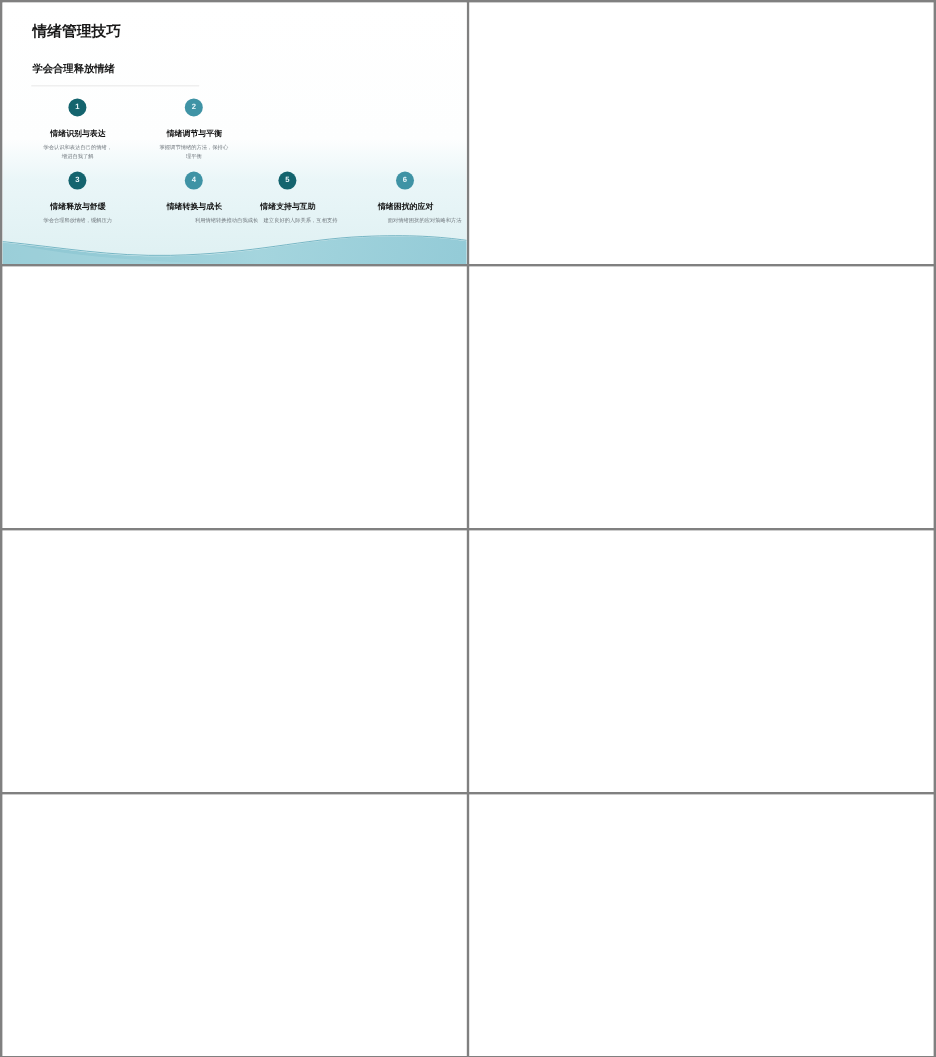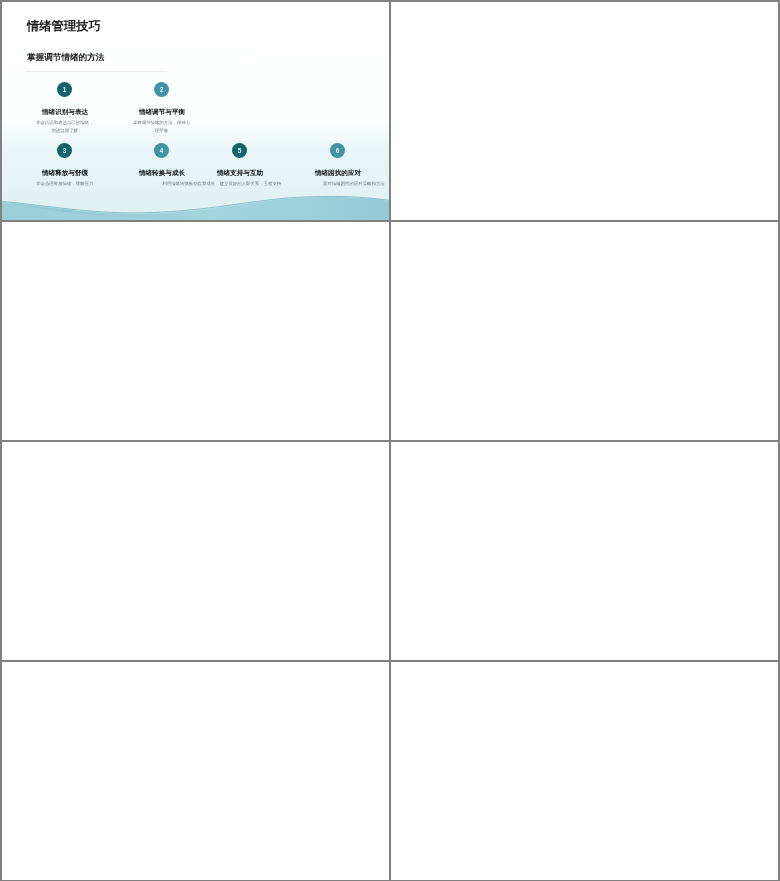--- a/index.html
+++ b/index.html
@@ -42,21 +42,21 @@
             <stop offset="1" stop-color="#86c4d2"></stop>
    </linearGradient>
   </defs>
   <rect width="387" height="218" fill="url(#s1bg)"></rect>
   <path d="M0 200 C50 205 90 212.5 140 211.5 C210 210 250 198 300 195.8 C340 194 365 196 387 199 L387 218 L0 218 Z" fill="url(#s1w2)" opacity="0.85"></path>
   <path d="M0 199.3 C50 204.3 90 211.8 140 210.8 C210 209.3 250 197.3 300 195.1 C340 193.3 365 195.3 387 198.3" fill="none" stroke="#4d9fb2" stroke-width="0.8" opacity="0.75"></path>
   <path d="M0 199 C60 214 150 218 220 218 L0 218 Z" fill="#a9d7df" opacity="0.5"></path>
  </svg>
  <div class="cnt">
   <div class="stitle" style="left:25px;top:18px">情绪管理技巧</div>
-  <div class="ssub" style="left:25px;top:50px">掌握调节情绪的方法</div>
+  <div class="ssub" style="left:25px;top:50px">学会合理释放情绪</div>
   <div style="position:absolute;left:24px;top:69px;width:140px;height:1px;background:#ececec"></div>
 
   <div class="num" style="left:55px;top:80px;width:15px;height:15px;background:#14646e">1</div>
   <div class="itxt" style="left:8px;top:106px;width:110px">
    <div class="ih">情绪识别与表达</div>
    <div class="idw">
             <div class="id" style="width:105.5px">学会认识和表达自己的情绪，增进自我了解</div>
           </div>
   </div>
 

